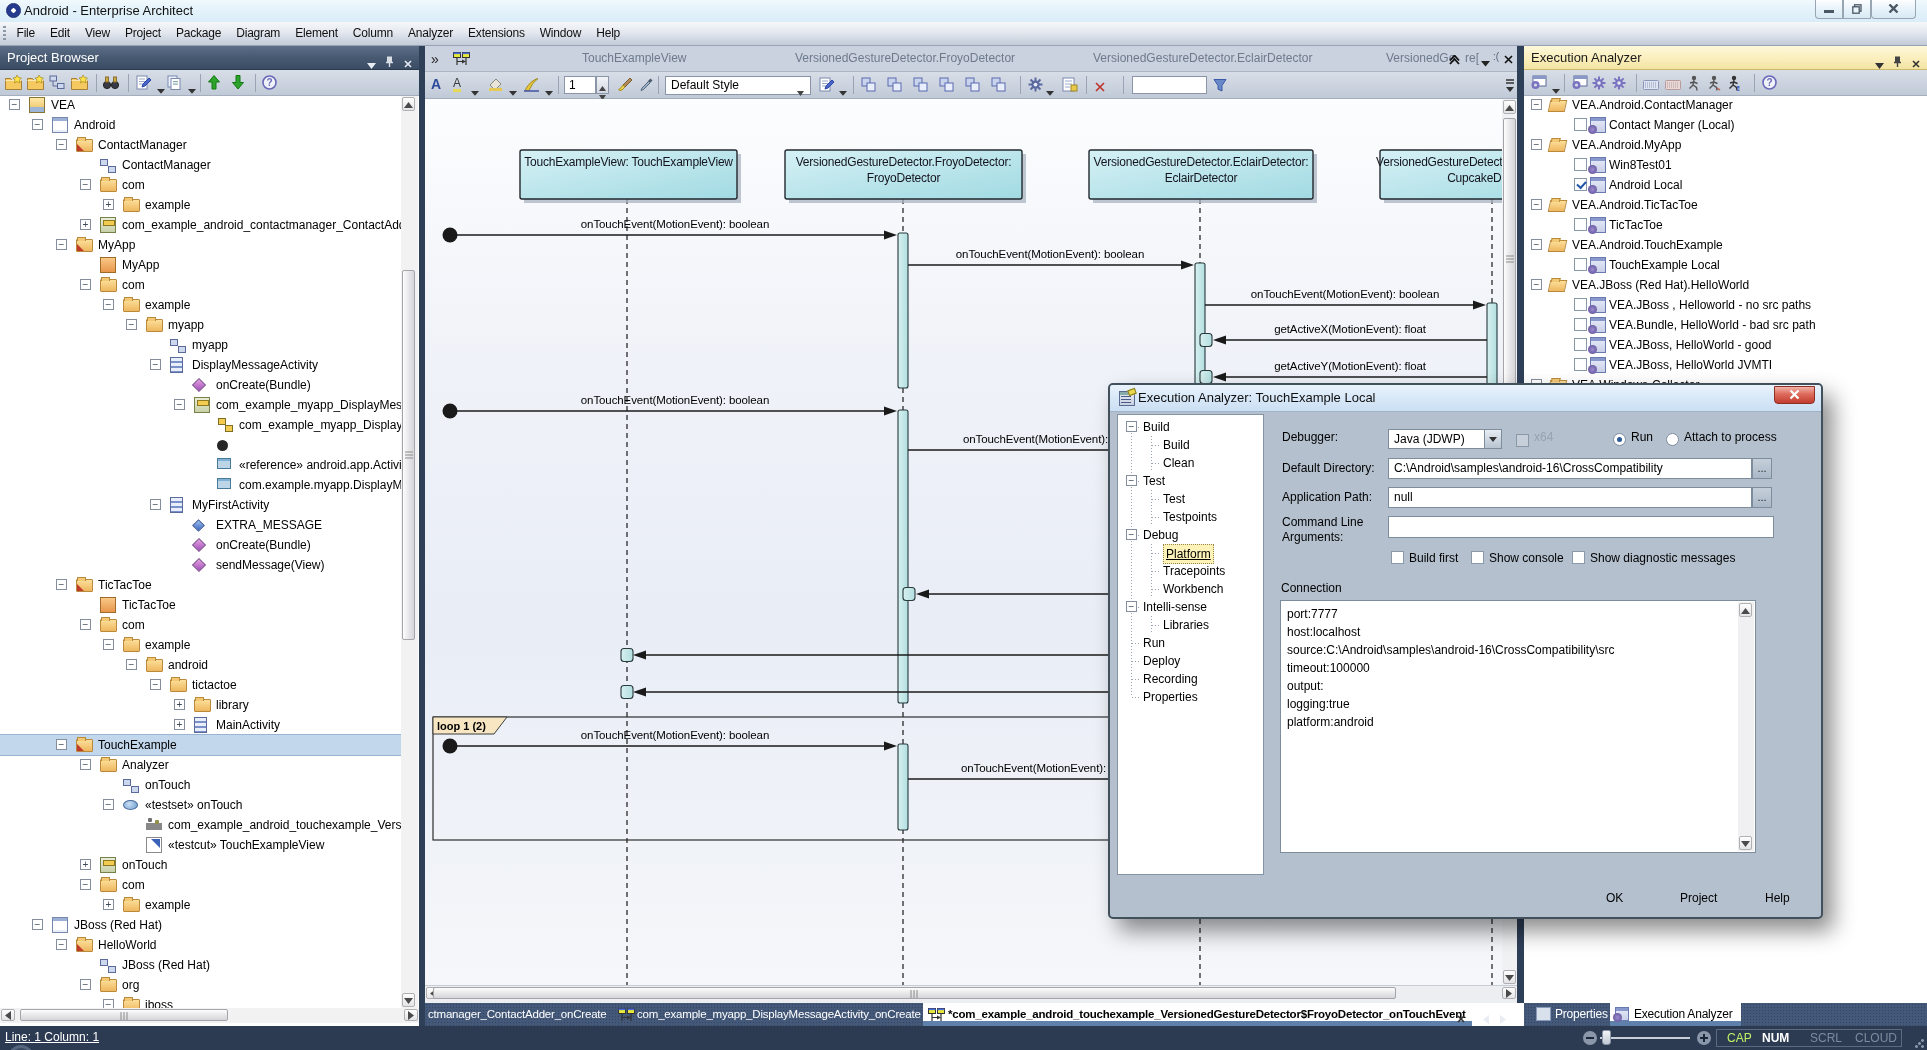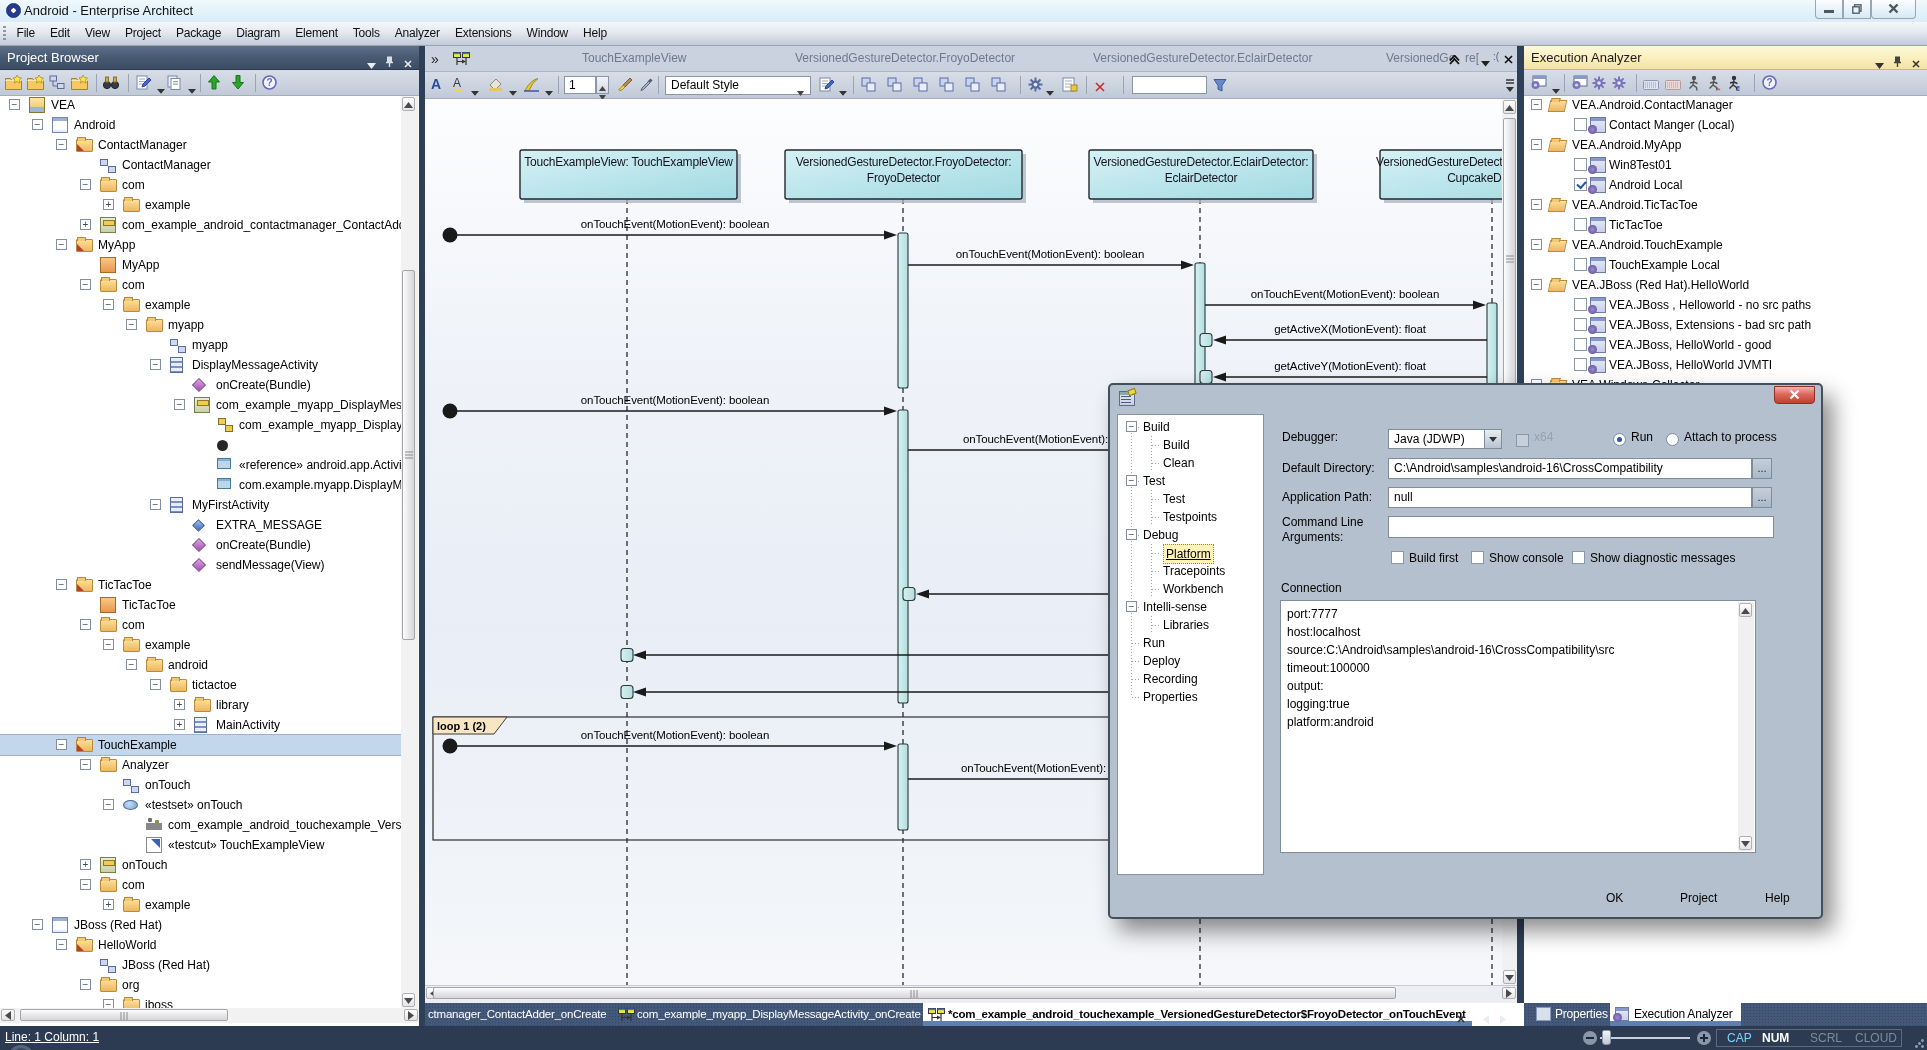--- a/index.html
+++ b/index.html
@@ -135,21 +135,21 @@
 <div class="abs" id="menubar">
   <div class="grip"></div>
   <ul>
       <li>File</li>
       <li>Edit</li>
       <li>View</li>
       <li>Project</li>
       <li>Package</li>
       <li>Diagram</li>
       <li>Element</li>
-      <li>Tools</li>
+      <li>Column</li>
       <li>Analyzer</li>
       <li>Extensions</li>
       <li>Window</li>
       <li>Help</li>
     </ul>
 </div>
 
 <div class="abs" id="leftpanel">
   <div class="panelhdr">Project Browser
     <span class="hicons">
@@ -901,21 +901,21 @@
       <span class="txt" style="left:48px">VEA.JBoss (Red Hat).HelloWorld</span>
     </div>
 <div class="trow" style="top:199px">
       <span class="chk2" style="left:50px"></span>
       <span class="ticon i-script" style="left:66px"></span>
       <span class="txt" style="left:85px">VEA.JBoss , Helloworld - no src paths</span>
     </div>
 <div class="trow" style="top:219px">
       <span class="chk2" style="left:50px"></span>
       <span class="ticon i-script" style="left:66px"></span>
-      <span class="txt" style="left:85px">VEA.JBoss, Extensions - bad src path</span>
+      <span class="txt" style="left:85px">VEA.Bundle, HelloWorld - bad src path</span>
     </div>
 <div class="trow" style="top:239px">
       <span class="chk2" style="left:50px"></span>
       <span class="ticon i-script" style="left:66px"></span>
       <span class="txt" style="left:85px">VEA.JBoss, HelloWorld - good</span>
     </div>
 <div class="trow" style="top:259px">
       <span class="chk2" style="left:50px"></span>
       <span class="ticon i-script" style="left:66px"></span>
       <span class="txt" style="left:85px">VEA.JBoss, HelloWorld JVMTI</span>
@@ -937,32 +937,33 @@
   <div class="abs" style="left:5px; top:4px;text-decoration:underline;">Line: 1 Column: 1</div>
   <div class="abs" style="left:8px;top:19px;width:26px;height:26px;border-radius:50%;border:3px solid #55657e;background:#3a4a62"></div>
   <div class="abs" style="left:1583px;top:5px;width:14px;height:14px;border-radius:50%;background:#8a97ab"></div>
   <div class="abs" style="left:1586px;top:11px;width:8px;height:2px;background:#1a2738"></div>
   <div class="abs" style="left:1600px;top:11px;width:90px;height:2px;background:#c8cfd8"></div>
   <div class="abs" style="left:1602px;top:4px;width:9px;height:15px;background:linear-gradient(180deg,#f2f4f6,#c2c9d4);border:1px solid #8a97ab;border-radius:2px 2px 3px 3px"></div>
   <div class="abs" style="left:1697px;top:5px;width:14px;height:14px;border-radius:50%;background:#8a97ab"></div>
   <div class="abs" style="left:1700px;top:11px;width:8px;height:2px;background:#1a2738"></div>
   <div class="abs" style="left:1703px;top:8px;width:2px;height:8px;background:#1a2738"></div>
   <div class="abs" style="left:1716px;top:3px;width:186px;height:18px;border:1px solid #5c6a80"></div>
-  <div class="abs" style="left:1727px;top:5px;color:#7dd3fc">CAP</div>
+  <div class="abs" style="left:1727px;top:5px;color:#bef264">CAP</div>
   <div class="abs" style="left:1762px;top:5px;color:#fff;font-weight:bold">NUM</div>
   <div class="abs" style="left:1810px;top:5px;color:#7e8a9c">SCRL</div>
   <div class="abs" style="left:1855px;top:5px;color:#7e8a9c">CLOUD</div>
   <div class="abs" style="right:3px;bottom:2px;width:9px;height:9px;background:
     radial-gradient(circle at 7.5px 1.5px,#8a97ab 1.2px,transparent 1.6px),
     radial-gradient(circle at 7.5px 7.5px,#8a97ab 1.2px,transparent 1.6px),
     radial-gradient(circle at 1.5px 7.5px,#8a97ab 1.2px,transparent 1.6px),
     radial-gradient(circle at 4.5px 4.5px,#8a97ab 1.2px,transparent 1.6px)"></div>
 </div>
 
 <div class="abs" id="dialog">
+  <div id="dlg-title"><span style="margin-left:28px">Execution Analyzer: TouchExample Local</span></div>
   <div style="position:absolute;left:9px;top:6px;width:16px;height:15px;background:linear-gradient(180deg,#e8ecf4,#c8d0e0);border:1px solid #5a6a90;box-shadow:inset 0 3px 0 #8aa">
     <span style="position:absolute;left:1px;top:4px;width:10px;height:7px;background:repeating-linear-gradient(180deg,#4a5a8a 0 1px,transparent 1px 3px)"></span>
     <span style="position:absolute;right:-2px;top:-3px;width:8px;height:6px;background:#e8d84a;border:1px solid #887820;transform:rotate(-20deg)"></span>
   </div>
   <div id="dlg-close">
       <svg width="11" height="10" viewBox="0 0 11 10" style="display:block;margin:3px auto">
         <path d="M1.5 0.5 L9.5 8.5 M9.5 0.5 L1.5 8.5" stroke="#fff" stroke-width="2.2"></path>
       </svg>
     </div>
   <div id="dlg-tree">

